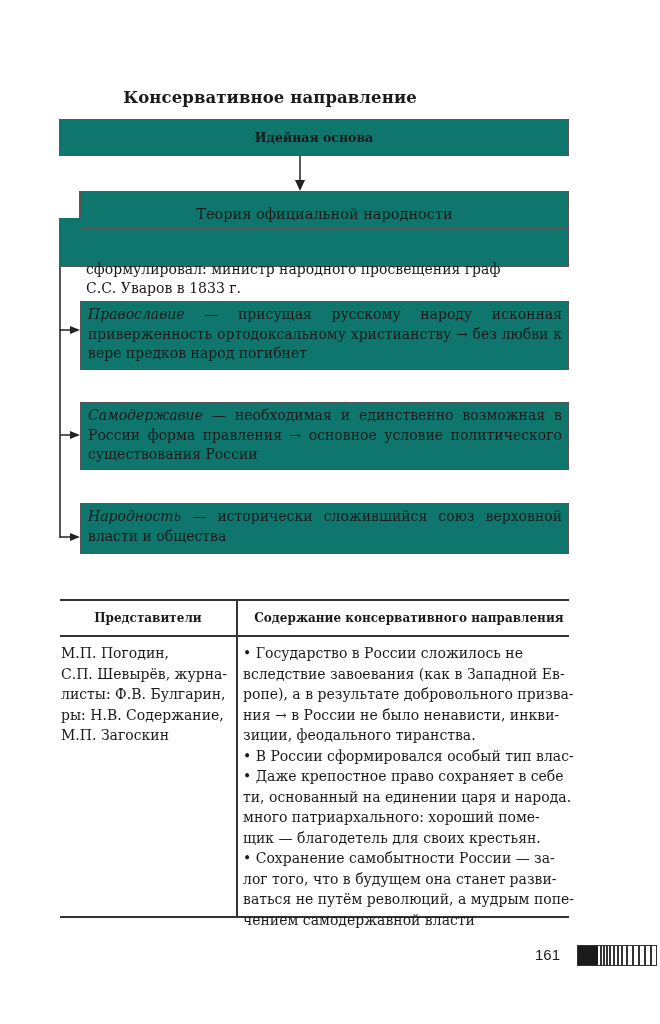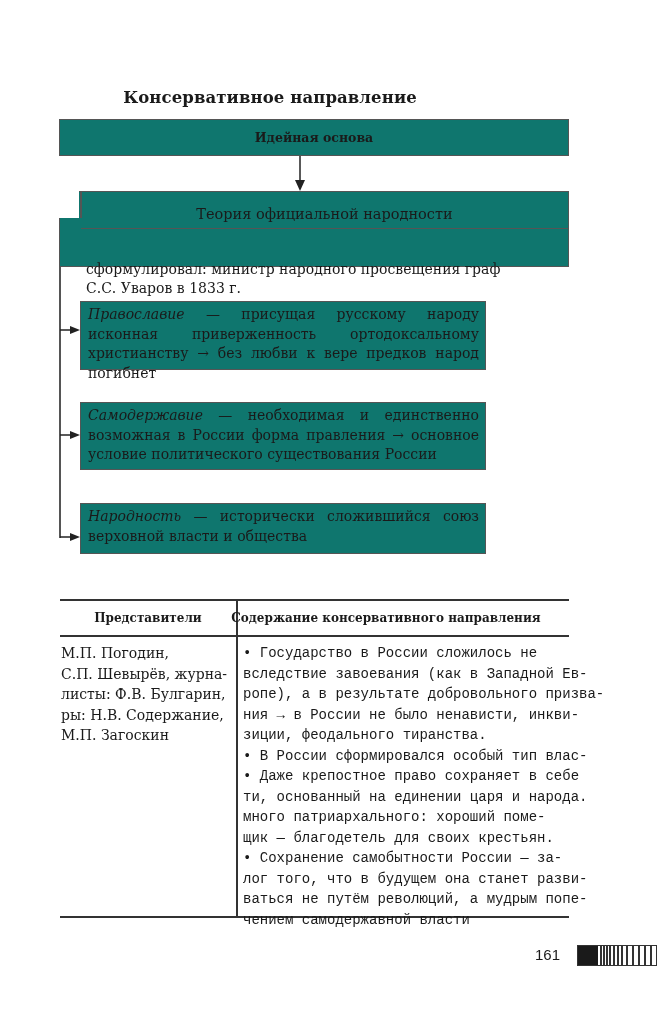--- a/index.html
+++ b/index.html
@@ -6,35 +6,35 @@
     body { width: 660px; height: 1024px; position: relative; overflow: hidden; font-family: "DejaVu Serif", "Liberation Serif", serif; color: #1a1a1a; }
     .abs { position: absolute; box-sizing: border-box; }
     .title { left: 0; width: 540px; top: 88px; text-align: center; font-weight: bold; font-size: 16.5px; letter-spacing: 0.1px; }
     .box { border: 1.5px solid #555; background: #0f766e; }
     .b-ideas { left: 59px; top: 119px; width: 510px; height: 37px; display: flex; align-items: center; justify-content: center; font-weight: bold; font-size: 12.5px; }
     .b-theory { left: 59px; top: 191px; width: 510px; height: 76px; }
     .b-theory .head { position: absolute; left: 21px; right: 0; top: 8px; height: 28px; border-bottom: 1.5px solid #555; display: flex; align-items: center; justify-content: center; font-size: 14.5px; }
     .b-theory .body { position: absolute; left: 26px; right: 6px; top: 32px; font-size: 14px; line-height: 19px; margin-top: 36px; }
     .theory-left-cover { left: 57px; top: 190px; width: 22px; height: 28px; background: #fff; }
     .theory-inner-left { left: 80px; top: 191px; width: 1.5px; height: 76px; background: #555; }
-    .b-item { left: 80px; width: 406px; padding: 3px 6px 12px 7px; font-size: 14px; line-height: 19.5px; text-align: justify; }
+    .b-item { left: 80px; width: 489px; padding: 3px 6px 12px 7px; font-size: 14px; line-height: 19.5px; text-align: justify; }
     .b-item i { font-style: italic; }
     .b-orth { top: 301px; height: 69px; }
     .b-auto { top: 402px; height: 68px; }
     .b-nat { top: 503px; height: 51px; }
     .vline { left: 59px; top: 218px; width: 1.5px; height: 320px; background: #555; }
     .arrow { left: 60px; width: 20px; height: 10px; }
     .down-arrow { left: 294px; top: 156px; width: 12px; height: 36px; }
     .table-line { left: 60px; width: 509px; height: 1.5px; background: #333; }
     .col-div { left: 236px; top: 599px; width: 1.5px; height: 318px; background: #333; }
     .th { top: 600px; height: 35px; display: flex; align-items: center; justify-content: center; font-weight: bold; font-size: 12px; }
     .th1 { left: 60px; width: 176px; }
-    .th2 { left: 220px; width: 332px; }
+    .th2 { left: 243px; width: 332px; }
     .td1 { left: 61px; top: 643px; width: 175px; font-size: 14px; line-height: 20.5px; }
-    .td2 { left: 243px; top: 643px; width: 325px; font-size: 14px; line-height: 20.5px; text-align: justify; font-family: Liberation Mono, monospace; }
+    .td2 { left: 243px; top: 643px; width: 325px; font-size: 14px; line-height: 20.5px; text-align: justify; }
     .td1 div, .td2 div { white-space: nowrap; }
     .pageno { left: 535px; top: 946px; font-family: Liberation Sans, sans-serif; font-size: 15px; }
     .barcode { left: 577px; top: 945px; width: 80px; height: 21px; border: 1px solid #333; background: linear-gradient(to right, #1a1a1a 0, #1a1a1a 20px, transparent 20px); }
     .barcode span { position: absolute; top: 0; bottom: 0; width: 1.5px; background: #333; }
   </style>
 </head>
 <body>
 
 <div class="abs title">Консервативное направление</div>
 

